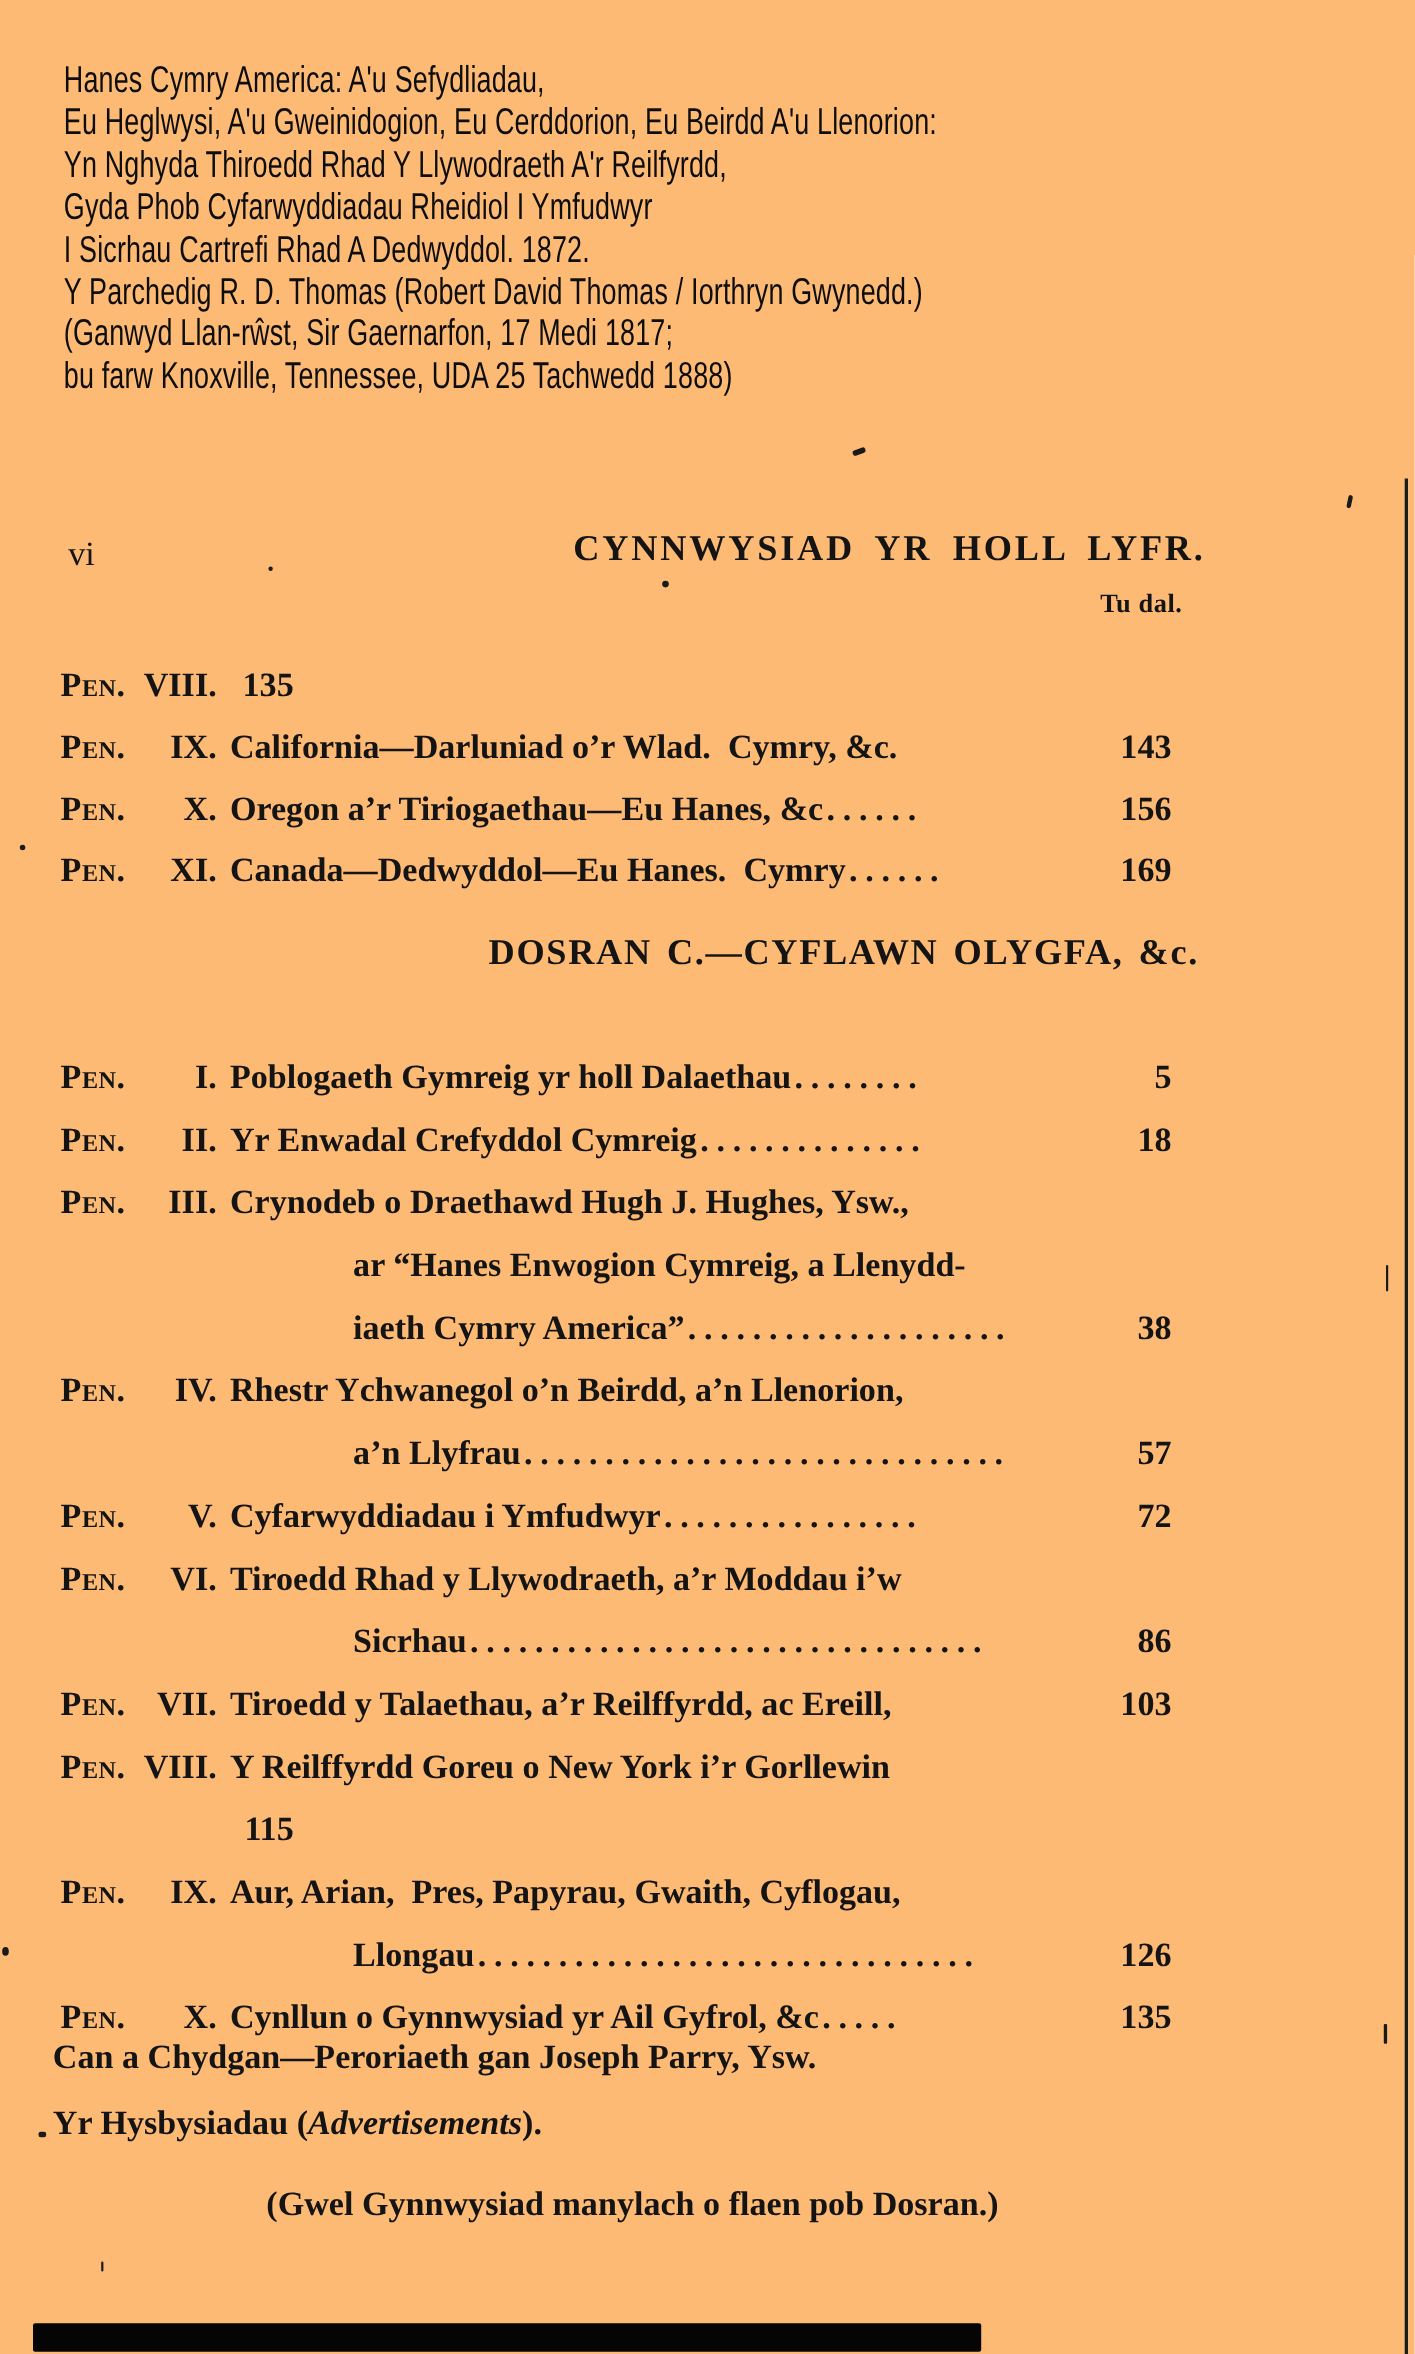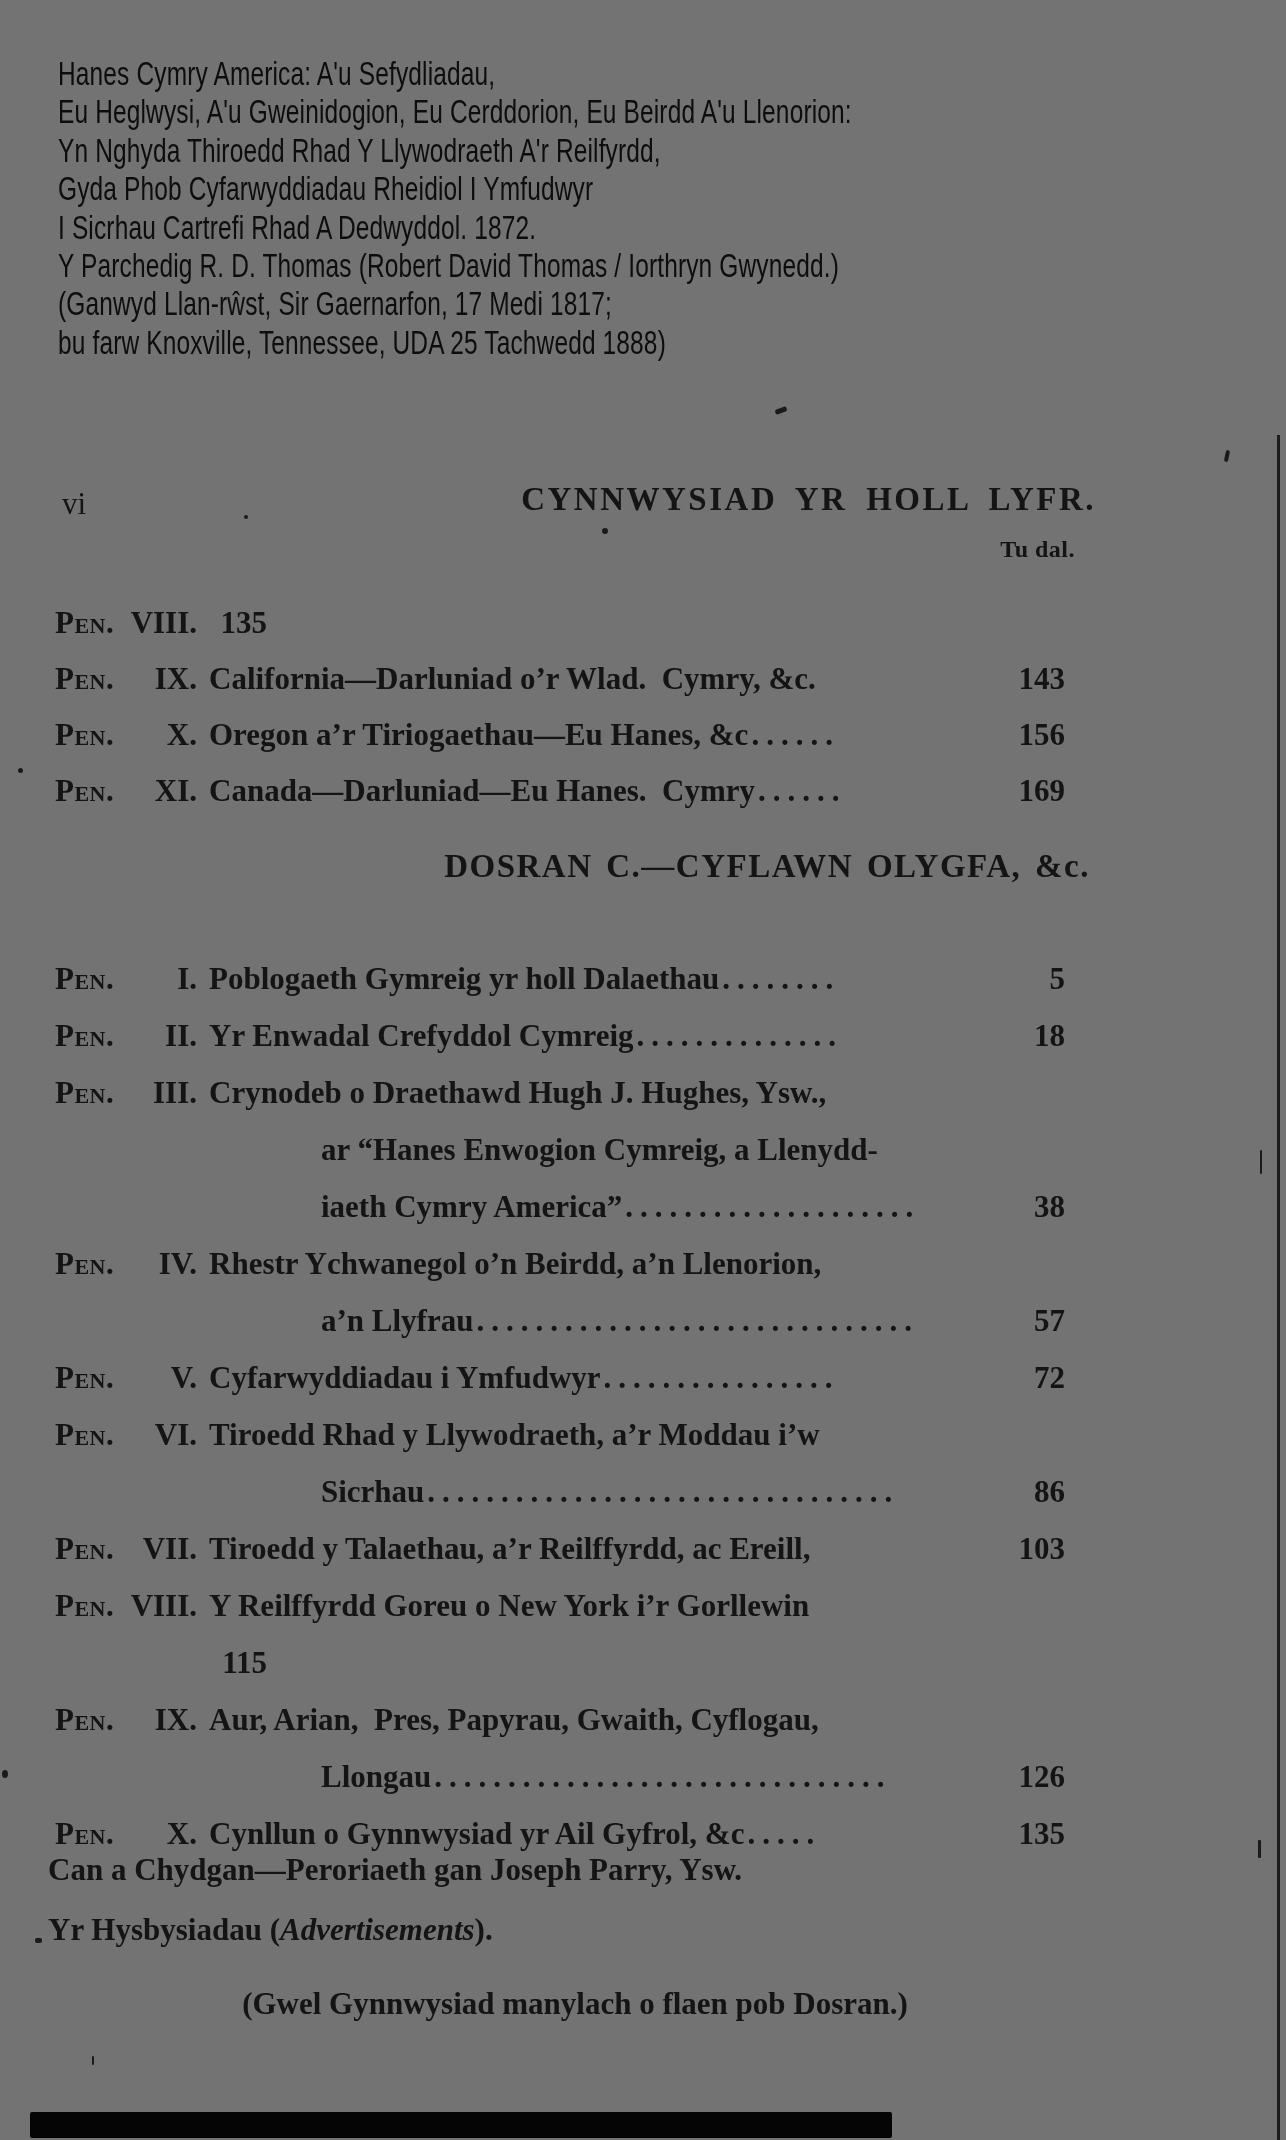--- a/index.html
+++ b/index.html
@@ -1,19 +1,19 @@
 <!DOCTYPE html>
 <html><head>
 <meta charset="utf-8">
 <style>
   html,body{margin:0;padding:0;background:#e8e8e8;}
   .sheet{
     position:relative;
     width:1286px;height:2140px;
-    background:#737373;
+    background:#fdba74;
     overflow:hidden;
     color:#141414;
     font-family:"Liberation Serif","DejaVu Serif",serif;
   }
   
   .added-header{
     position:absolute;left:58px;top:54px;width:1240px;
     font-family:"Liberation Sans","DejaVu Sans",sans-serif;
     font-size:34px;line-height:38.4px;color:#0d0d0d;
     transform:scaleX(0.72);transform-origin:0 0;
@@ -89,21 +89,21 @@
       </div>
       <div class="toc-row">
         <span class="pen">Pen.</span>
         <span class="num">X.</span>
         <span class="txt"><span class="t">Oregon a’r Tiriogaethau—Eu Hanes, &amp;c</span><span class="leader">......</span></span>
         <span class="pg">156</span>
       </div>
       <div class="toc-row">
         <span class="pen">Pen.</span>
         <span class="num">XI.</span>
-        <span class="txt"><span class="t">Canada—Darluniad—Eu Hanes. Cymry</span><span class="leader">......</span></span>
+        <span class="txt"><span class="t">Canada—Dedwyddol—Eu Hanes. Cymry</span><span class="leader">......</span></span>
         <span class="pg">169</span>
       </div>
     </div>
 
   <div class="section-heading">DOSRAN C.—CYFLAWN OLYGFA, &amp;c.</div>
 
   <div class="toc" id="toc-main">
       <div class="toc-row">
         <span class="pen">Pen.</span>
         <span class="num">I.</span>

